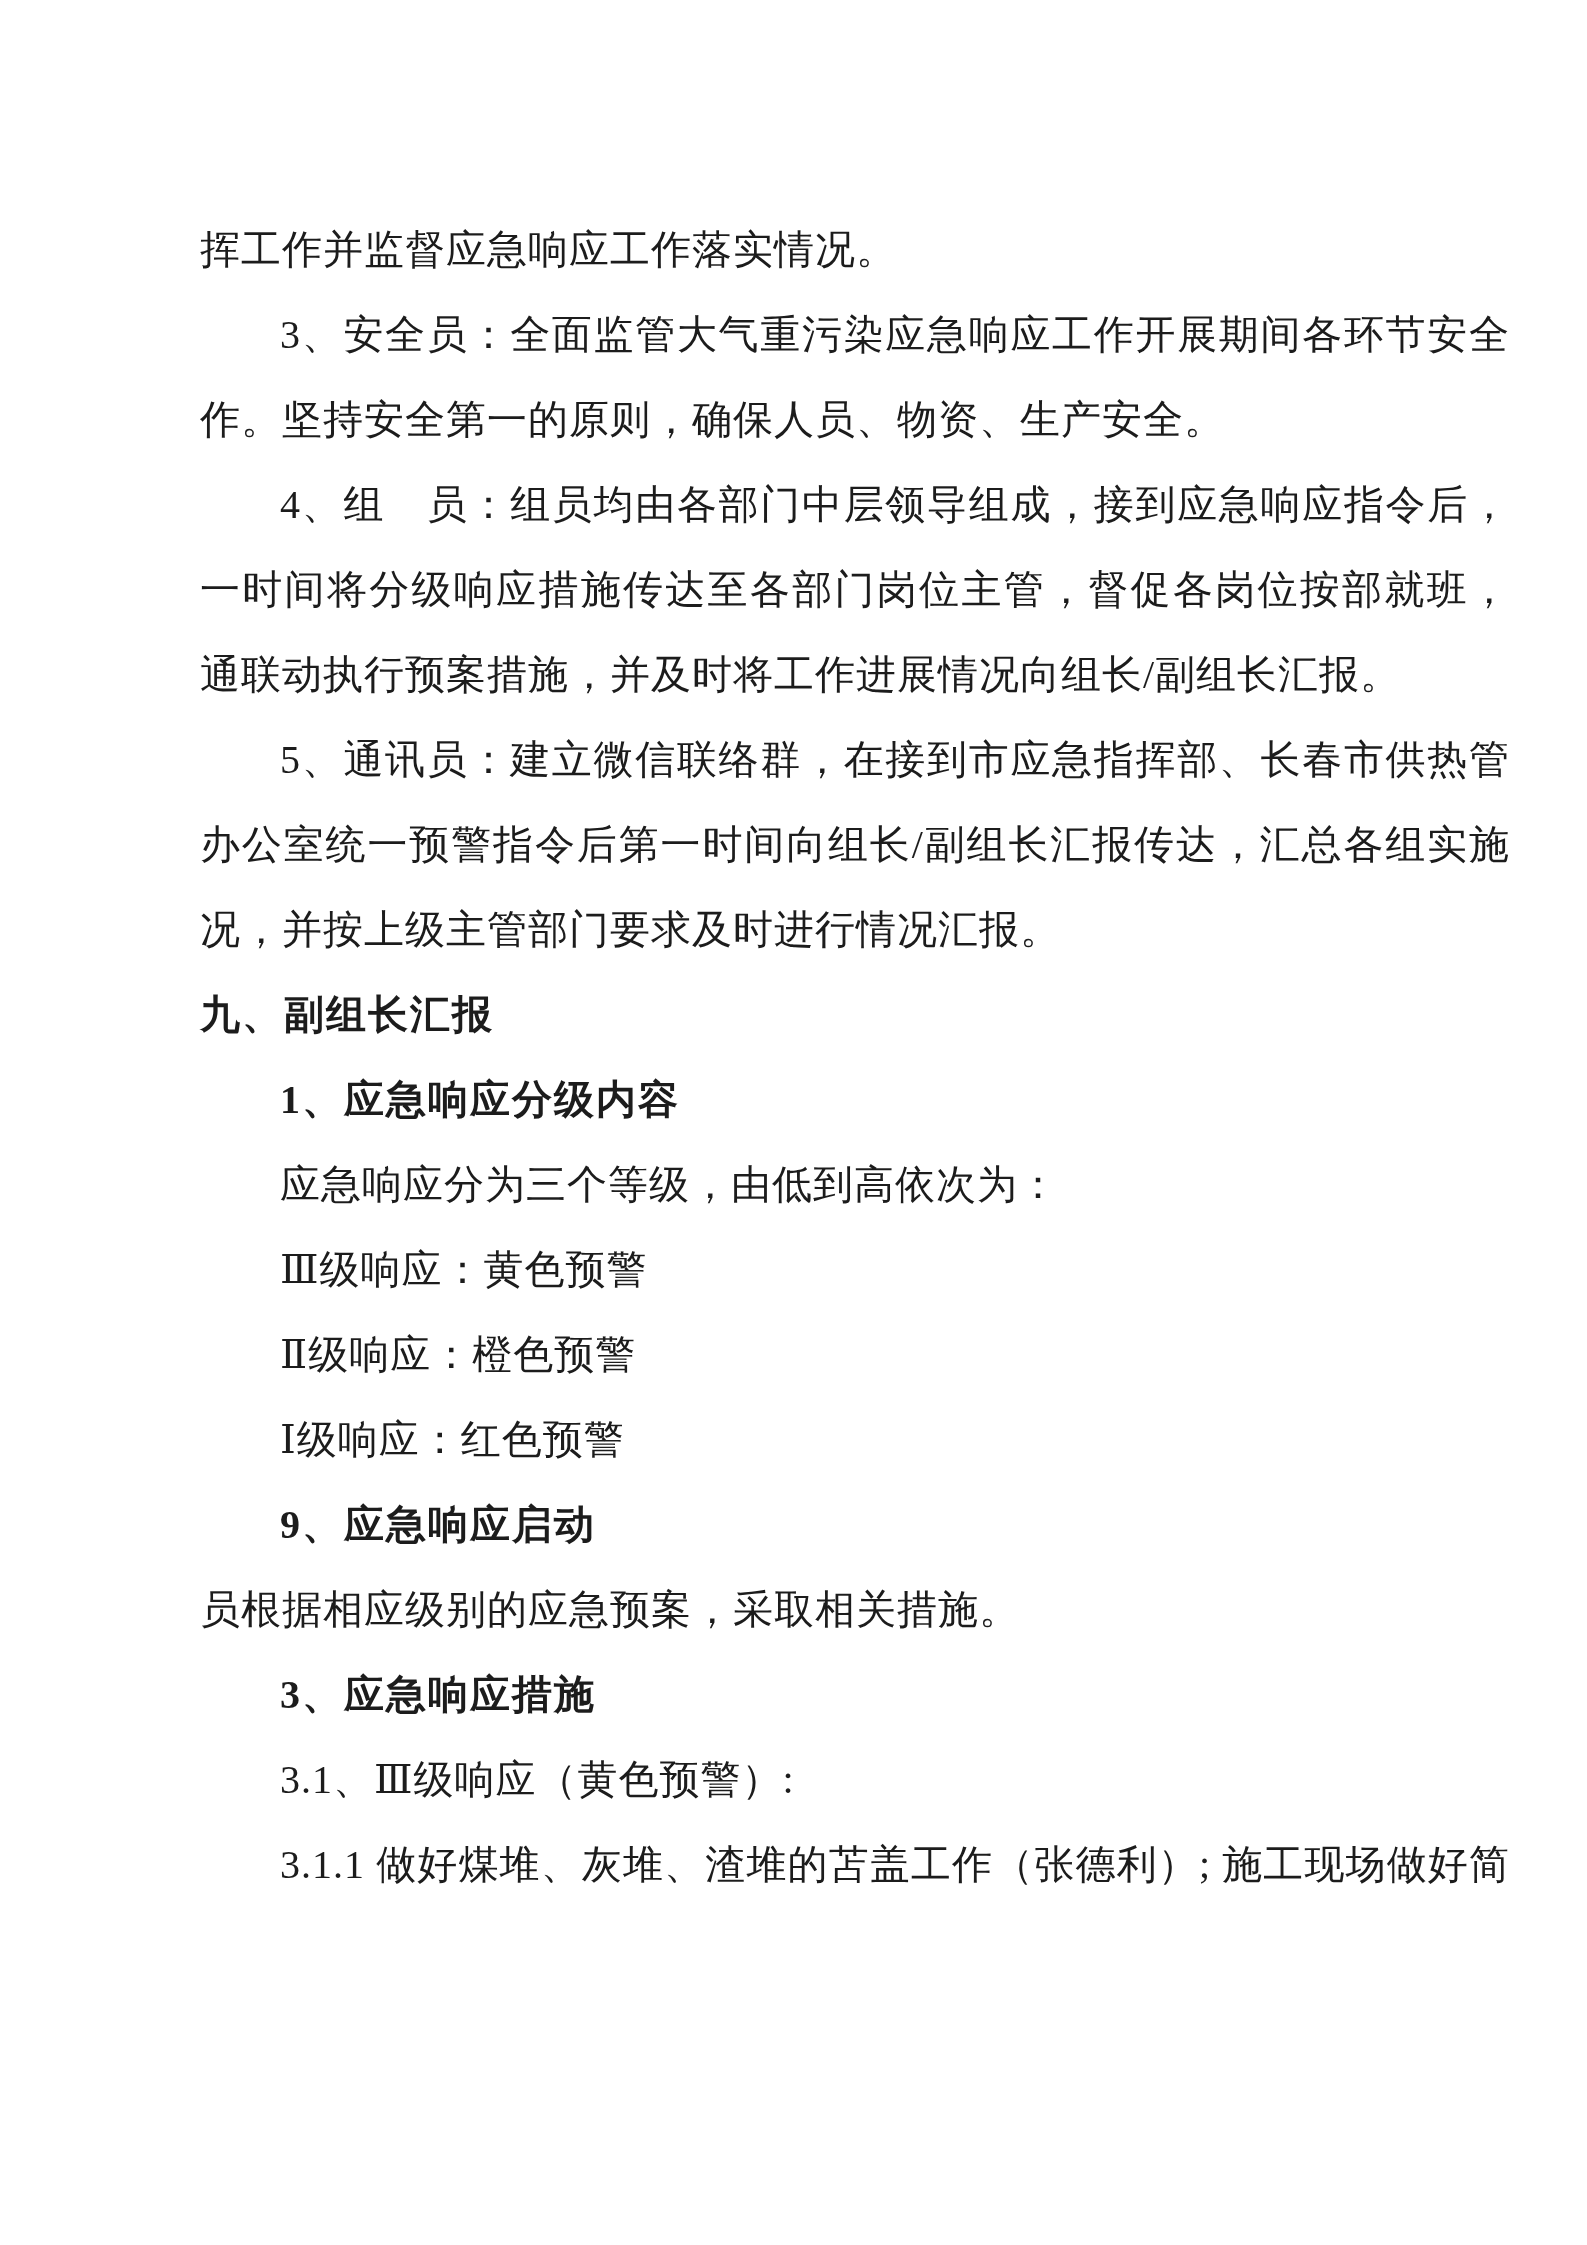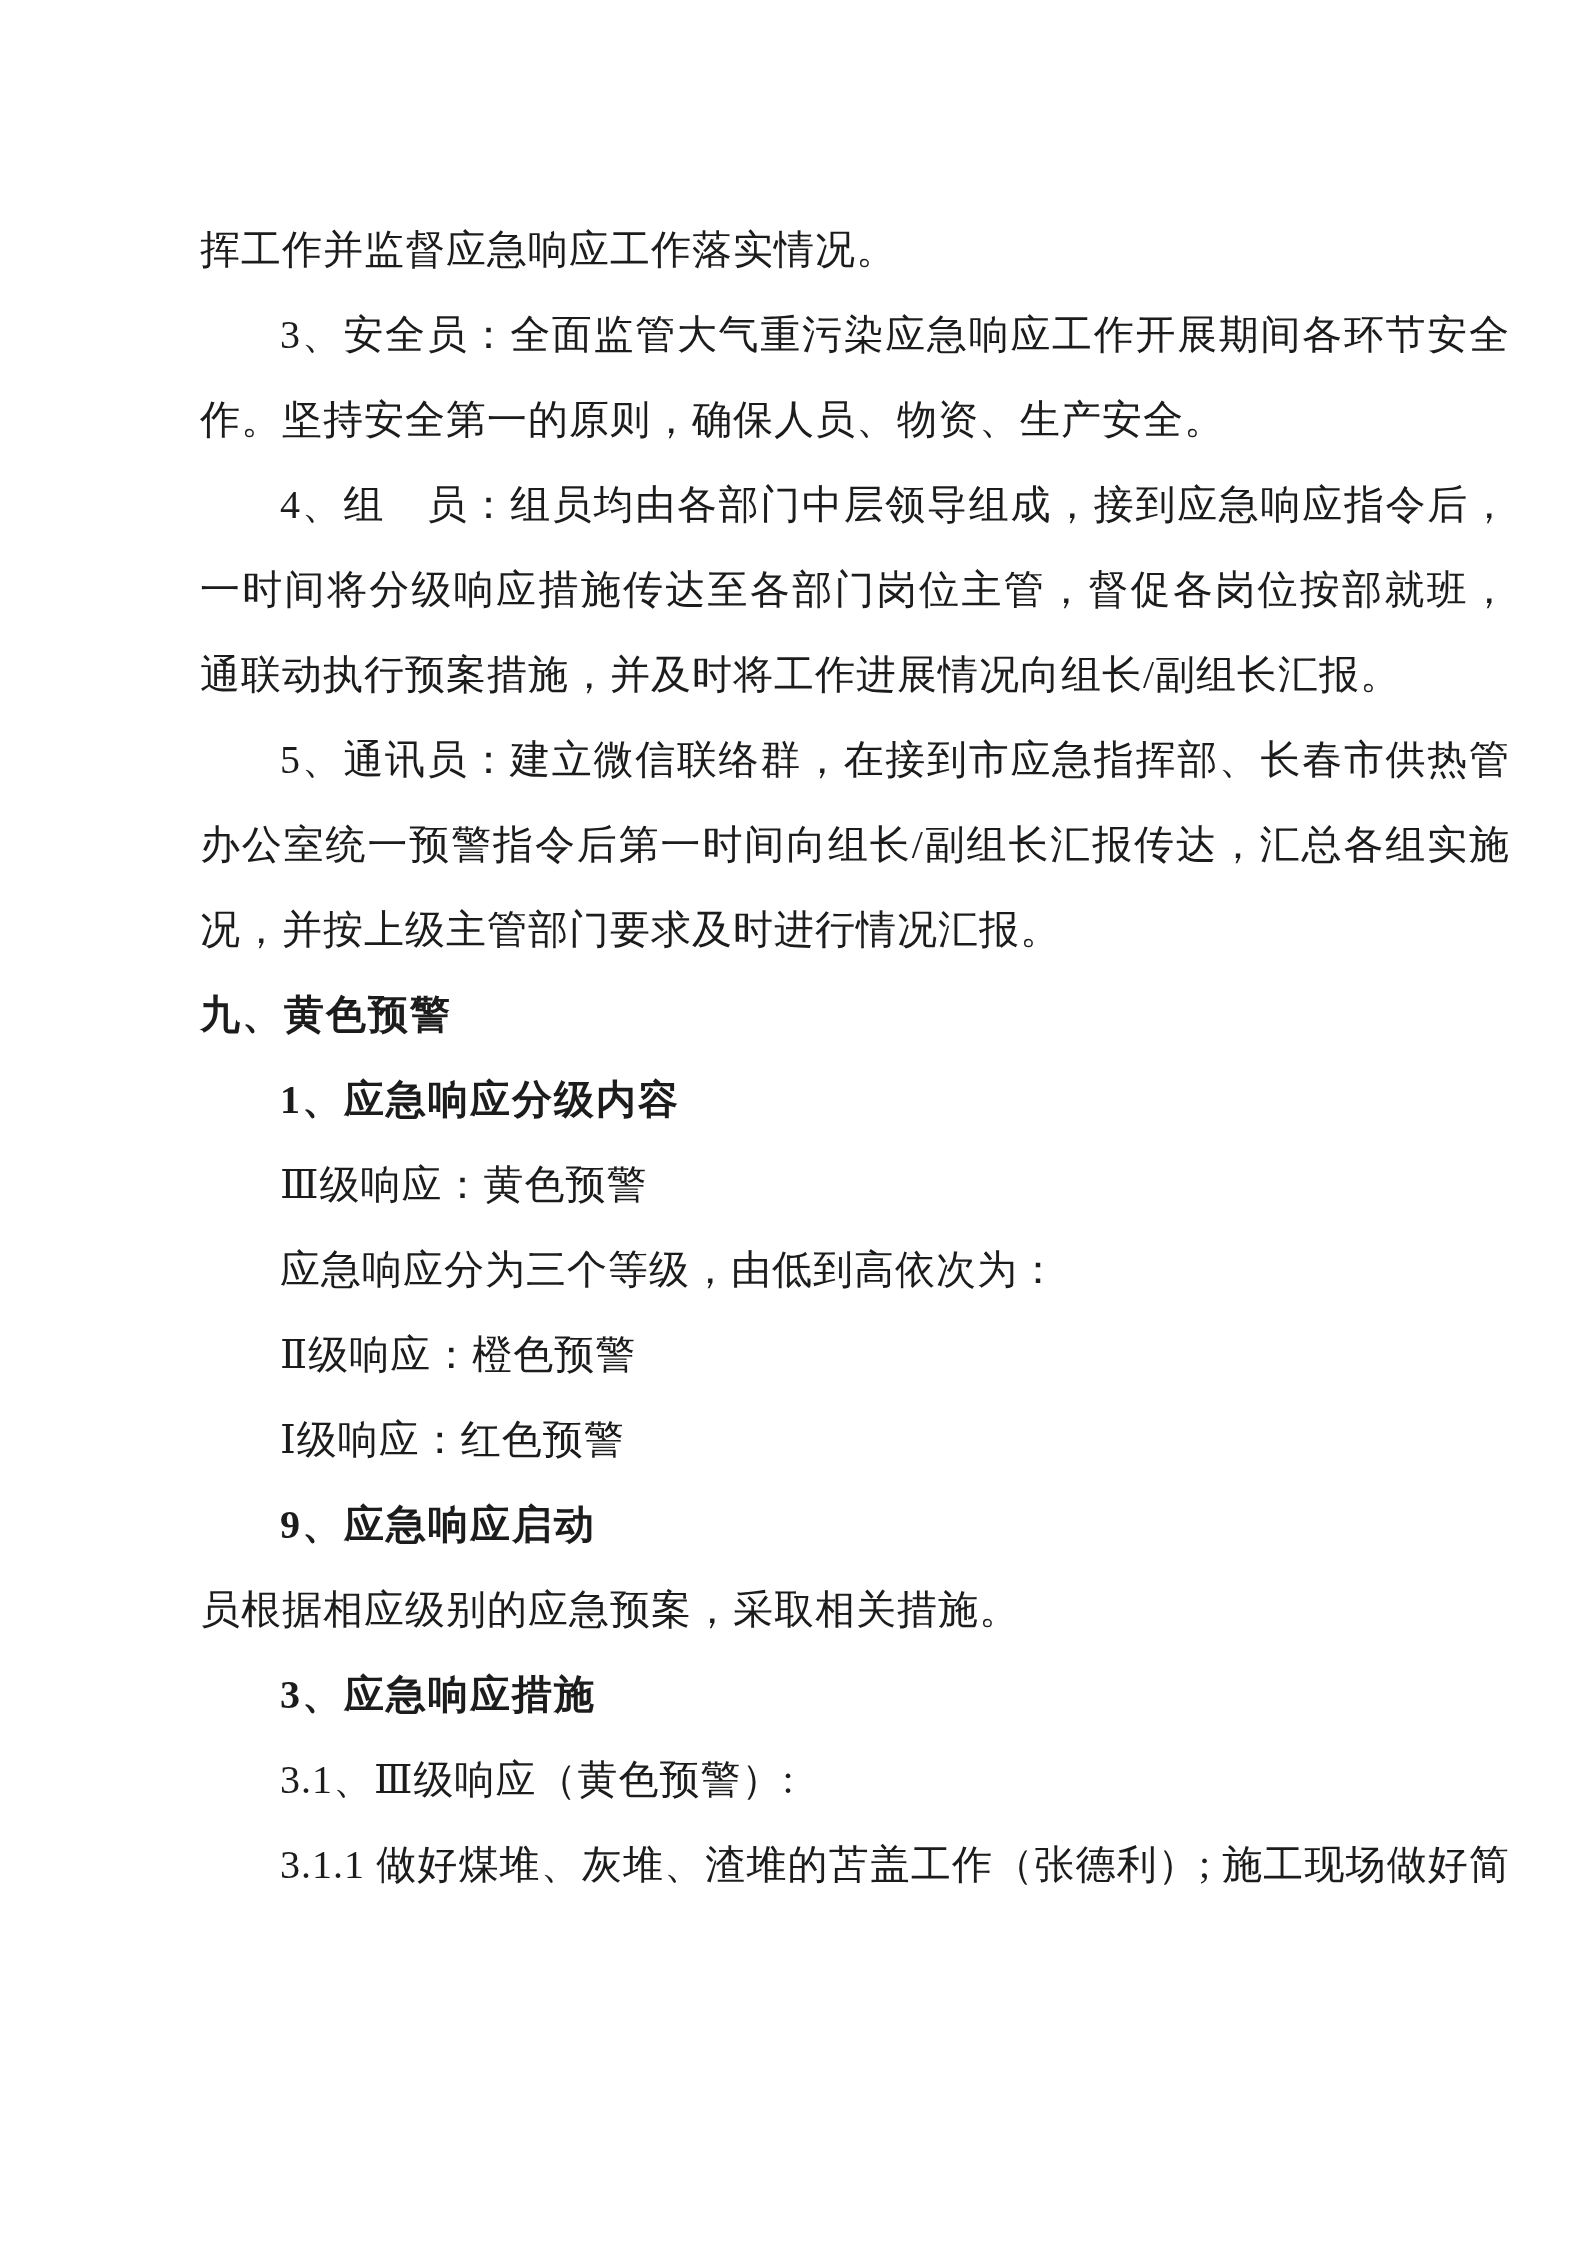--- a/index.html
+++ b/index.html
@@ -46,24 +46,24 @@
   <div class="doc-content">
     <p class="line">挥工作并监督应急响应工作落实情况。</p>
     <p class="line indent fill">3、安全员：全面监管大气重污染应急响应工作开展期间各环节安全工</p>
     <p class="line">作。坚持安全第一的原则，确保人员、物资、生产安全。</p>
     <p class="line indent fill">4、组　员：组员均由各部门中层领导组成，接到应急响应指令后，第</p>
     <p class="line fill">一时间将分级响应措施传达至各部门岗位主管，督促各岗位按部就班，互</p>
     <p class="line">通联动执行预案措施，并及时将工作进展情况向组长/副组长汇报。</p>
     <p class="line indent fill">5、通讯员：建立微信联络群，在接到市应急指挥部、长春市供热管理</p>
     <p class="line fill">办公室统一预警指令后第一时间向组长/副组长汇报传达，汇总各组实施情</p>
     <p class="line">况，并按上级主管部门要求及时进行情况汇报。</p>
-    <p class="line bold">九、黄色预警</p>
+    <p class="line bold">九、副组长汇报</p>
     <p class="line bold indent">1、应急响应分级内容</p>
+    <p class="line indent">应急响应分为三个等级，由低到高依次为：</p>
     <p class="line indent">Ⅲ级响应：黄色预警</p>
-    <p class="line indent">应急响应分为三个等级，由低到高依次为：</p>
     <p class="line indent">Ⅱ级响应：橙色预警</p>
     <p class="line indent">Ⅰ级响应：红色预警</p>
     <p class="line bold indent">9、应急响应启动</p>
     <p class="line">员根据相应级别的应急预案，采取相关措施。</p>
     <p class="line bold indent">3、应急响应措施</p>
     <p class="line indent">3.1、Ⅲ级响应（黄色预警）:</p>
     <p class="line indent fill">3.1.1 做好煤堆、灰堆、渣堆的苫盖工作（张德利）; 施工现场做好简</p>
   </div>
 </div>
 

